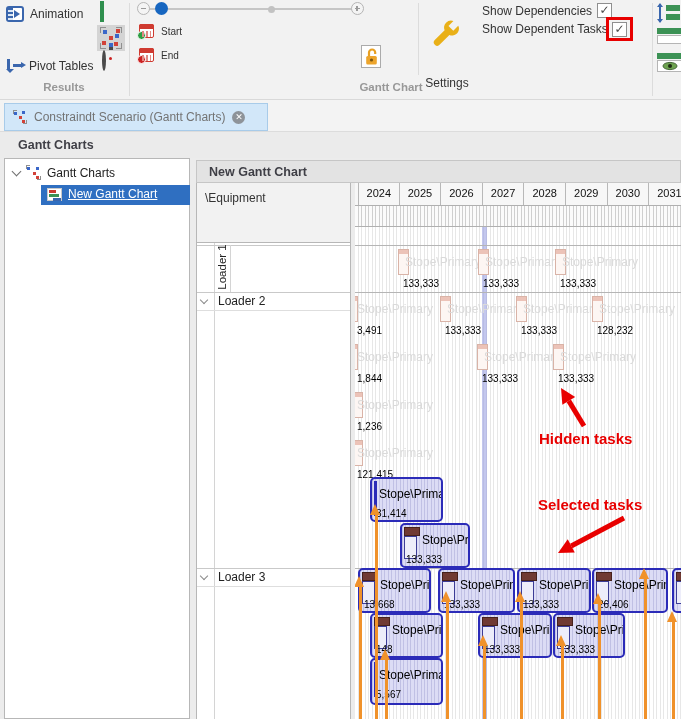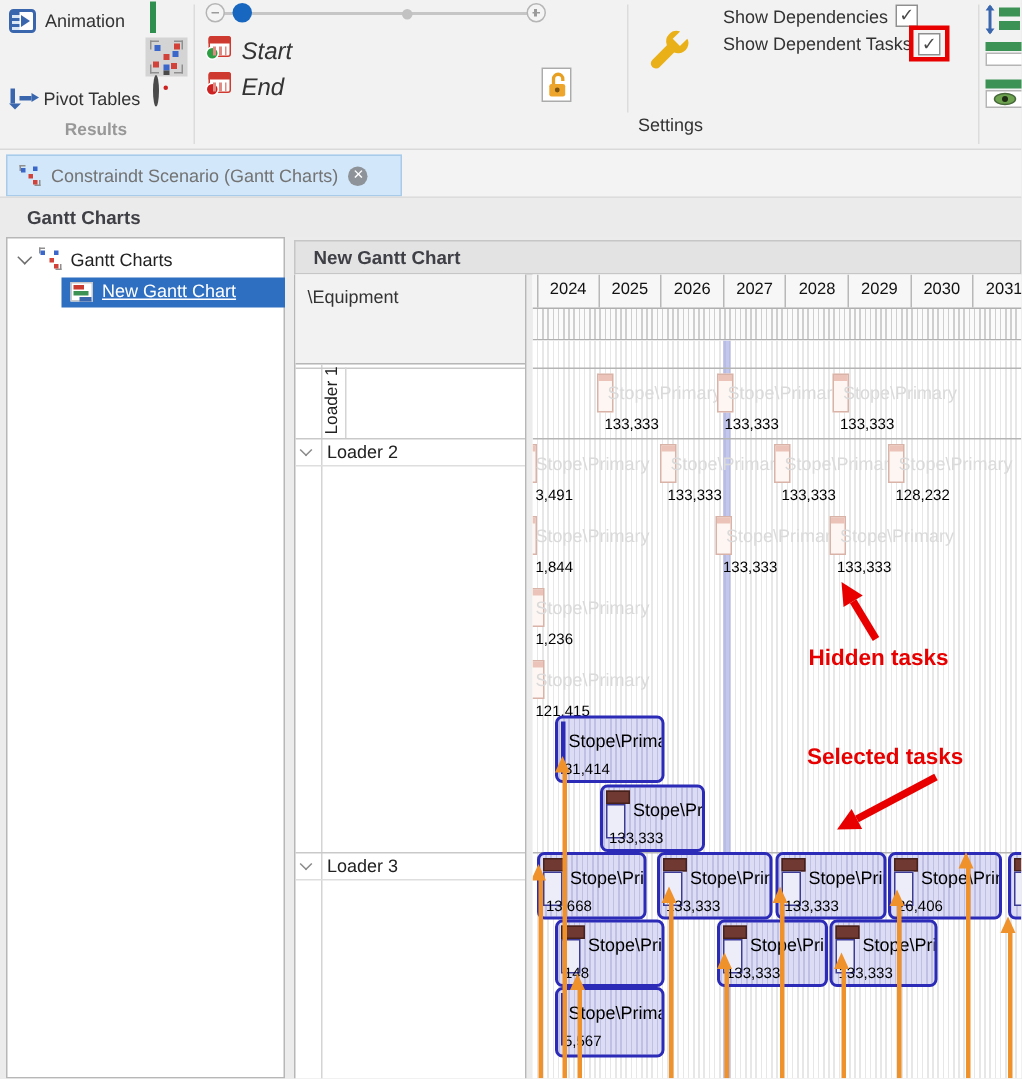--- a/index.html
+++ b/index.html
@@ -51,21 +51,21 @@
   .gantt-item-ico i { position:absolute; height:3px; }
 
   
   .slider-track { position:absolute; left:144px; top:8px; width:210px; height:2px; background:#c6c6c6; }
   .slider-circle { position:absolute; top:2px; width:13px; height:13px; border:1.5px solid #b5b5b5; border-radius:50%; background:#f4f4f4; }
   .slider-circle i { position:absolute; left:2.5px; top:4.5px; width:5px; height:1.5px; background:#9a9a9a; }
   .slider-circle i.v { left:4.2px; top:2.8px; width:1.5px; height:5px; }
   .slider-handle { position:absolute; left:155px; top:2px; width:13px; height:13px; border-radius:50%; background:#1766c0; }
   .slider-middot { position:absolute; left:268px; top:5.5px; width:7px; height:7px; border-radius:50%; background:#c2c2c2; }
 
-  .fld-label { position:absolute; font-size:16px; color:#333;font-style:italic; }
+  .fld-label { position:absolute; font-size:10px; color:#333; }
   .dd { position:absolute; height:21px; background:#fff; border:1px solid #ababab; font-size:12px; color:#222; padding:2px 18px 0 6px; white-space:nowrap; overflow:hidden; }
   .dd .caret { position:absolute; right:5px; top:8px; border-top:4px solid #666; border-left:3.5px solid transparent; border-right:3.5px solid transparent; }
   .lockbtn { position:absolute; width:20px; height:23px; background:#fff; border:1px solid #ababab; display:flex; align-items:center; justify-content:center; }
 
   .cb { position:absolute; width:15px; height:15px; background:#fff; border:1px solid #8f8f8f; font-size:12px; line-height:13px; text-align:center; color:#4a4a4a; font-family:"DejaVu Sans",sans-serif; }
   .red-box { position:absolute; left:606px; top:17px; width:27px; height:24px; border:3px solid #e80000; }
   .rb-text { position:absolute; font-size:12px; color:#333; white-space:nowrap; }
 
   .right-ico { position:absolute; left:657px; width:26px; }
   .gbar { height:6px; background:#3c9255; margin-bottom:1px; }
@@ -206,20 +206,21 @@
     </div>
     <div class="group-label" style="left:412px; top:76px; width:70px; color:#333; font-weight:normal; font-size:12px;">Settings</div>
 
     <div class="rb-text" style="left:482px; top:4px;">Show Dependencies</div>
     <div class="cb" style="left:597px; top:3px;" id="cb0">✓</div>
 
     <div class="rb-text" style="left:482px; top:22px;">Show Dependent Tasks</div>
     <div class="cb" style="left:612px; top:22px;" id="cb1">✓</div>
     <div class="red-box"></div>
 
+    <div class="group-label" style="left:130px; top:81px; width:522px;">Gantt Chart</div>
     <div class="vsep" style="left:652px;"></div>
 
     <div class="right-ico" style="top:3px;">
       <svg width="26" height="20">
         <line x1="3" y1="1" x2="3" y2="19" stroke="#3a66ad" stroke-width="2"></line>
         <polygon points="0,4 6,4 3,0" fill="#3a66ad"></polygon>
           <polygon points="0,16 6,16 3,20" fill="#3a66ad"></polygon>
         <rect x="9" y="2" width="14" height="6" fill="#3c9255"></rect>
           <rect x="9" y="11" width="14" height="6" fill="#3c9255"></rect>
       </svg>

